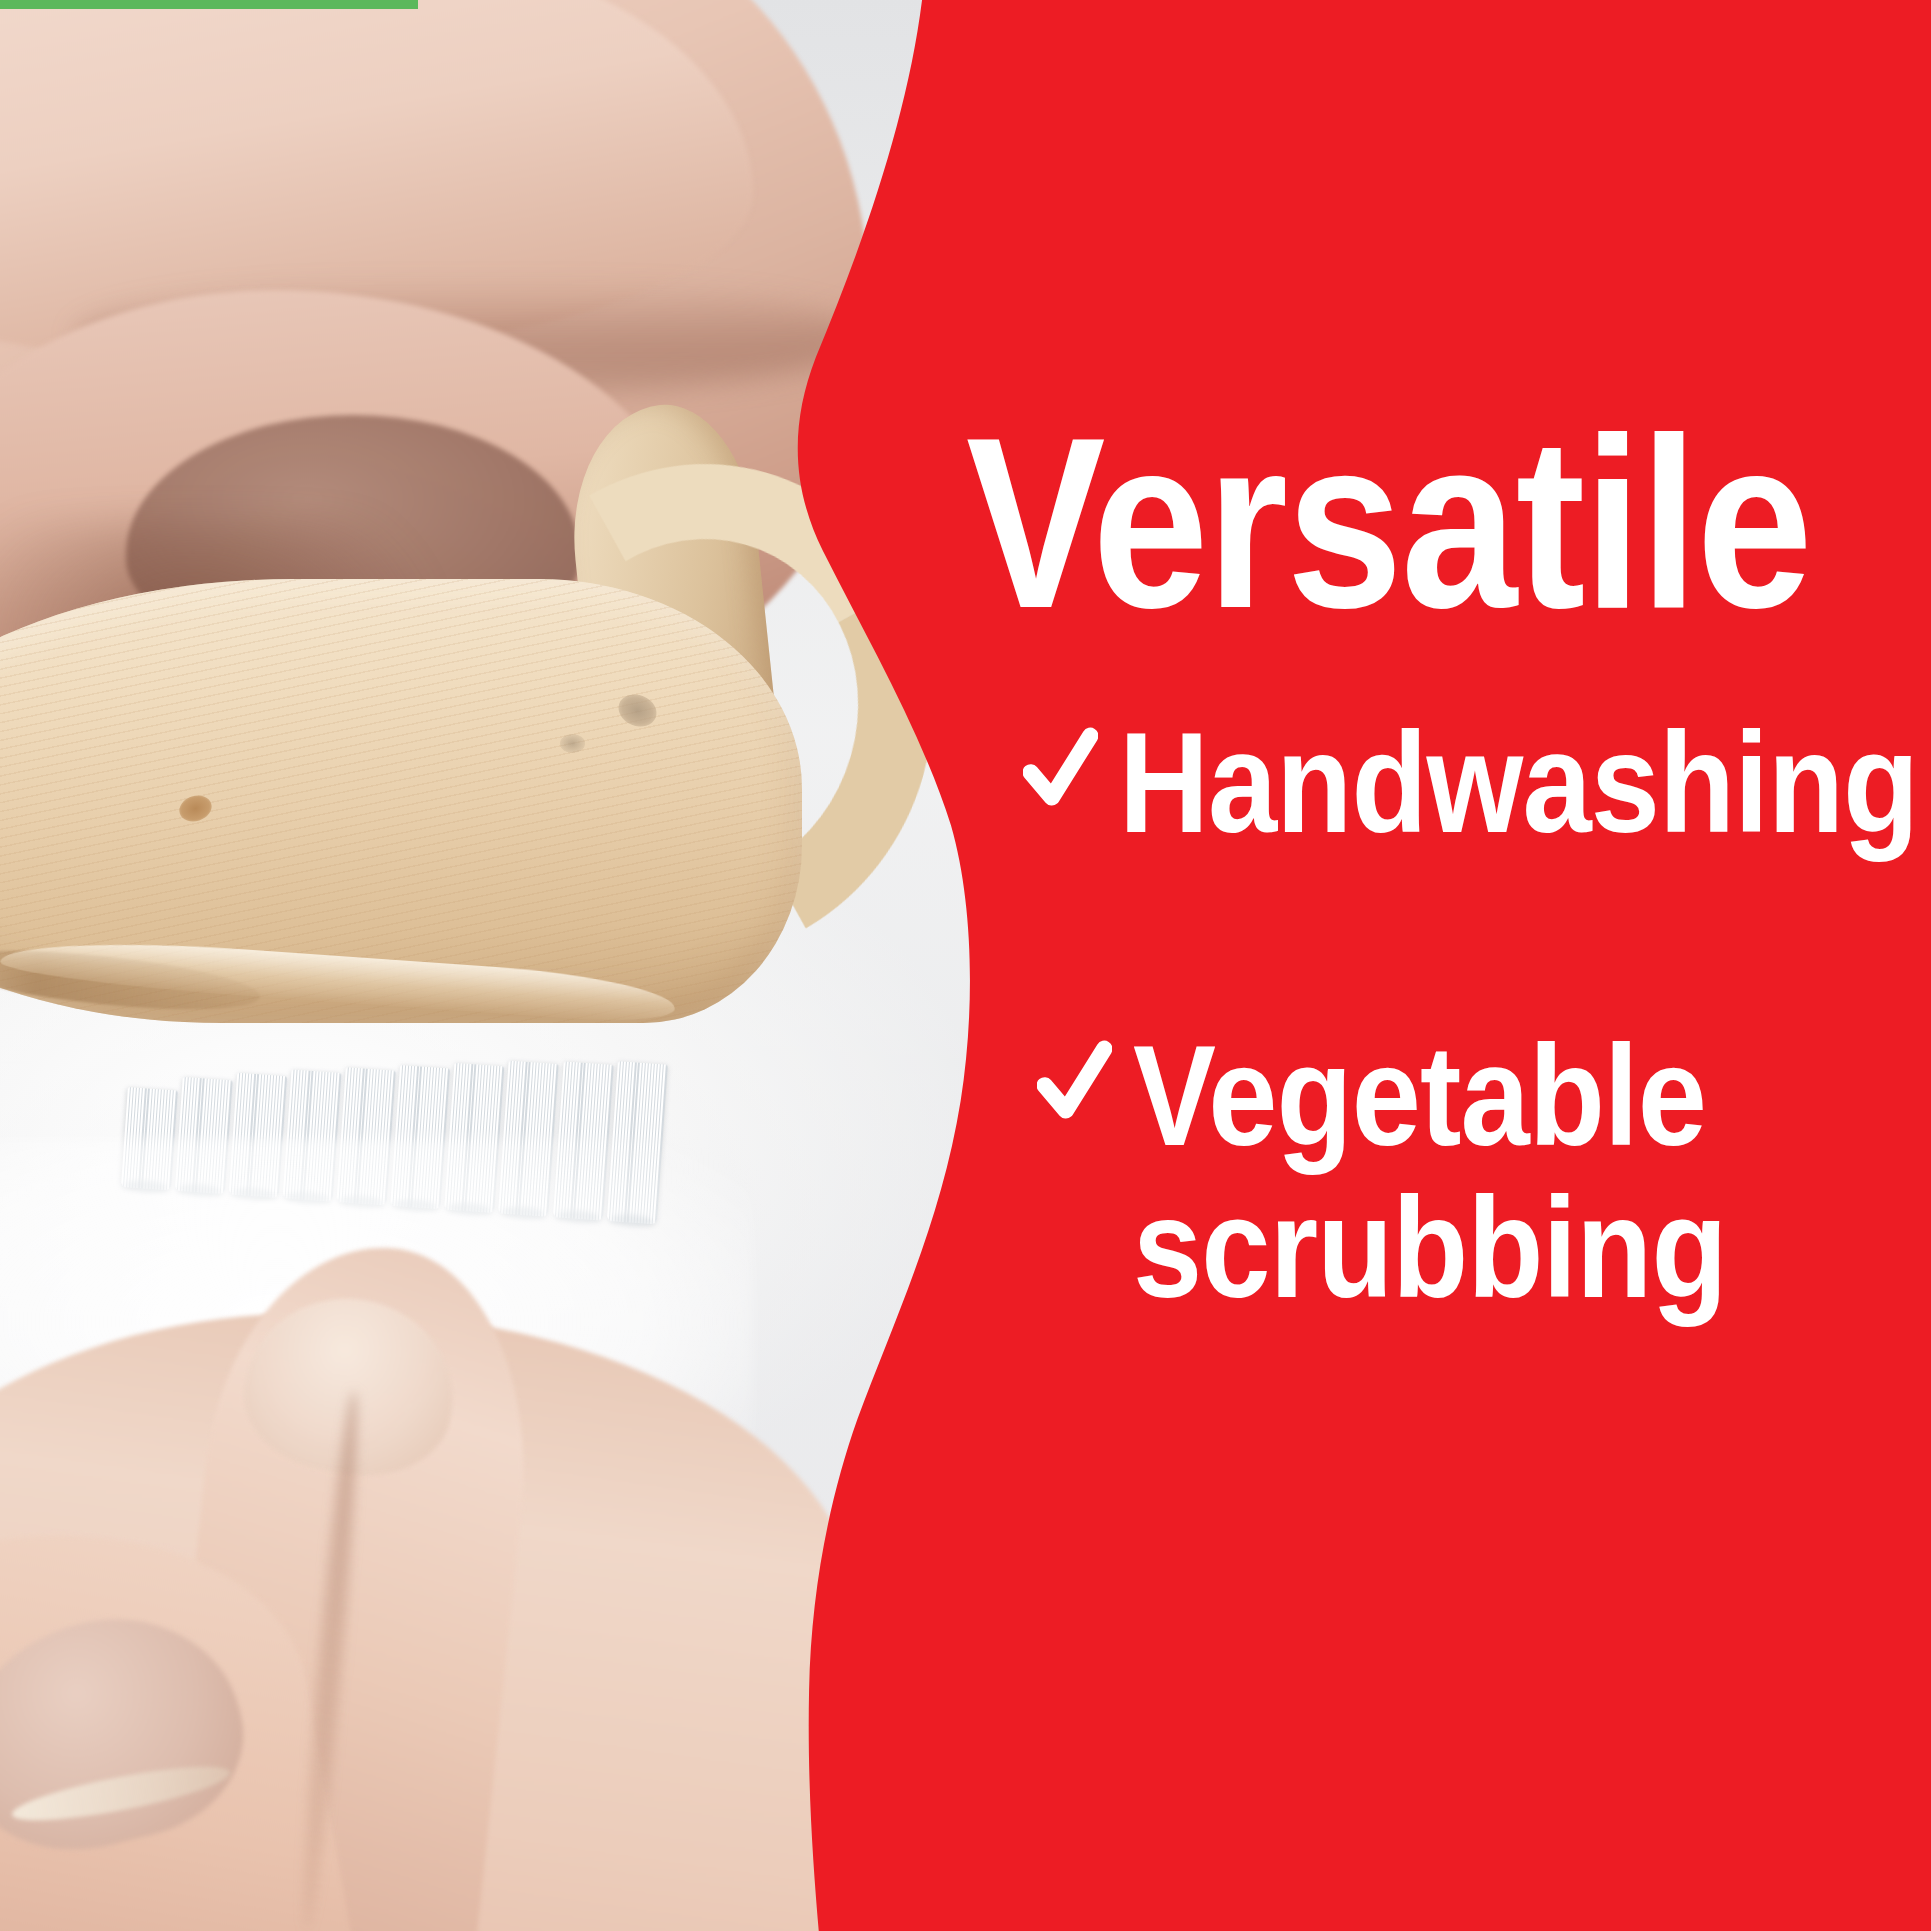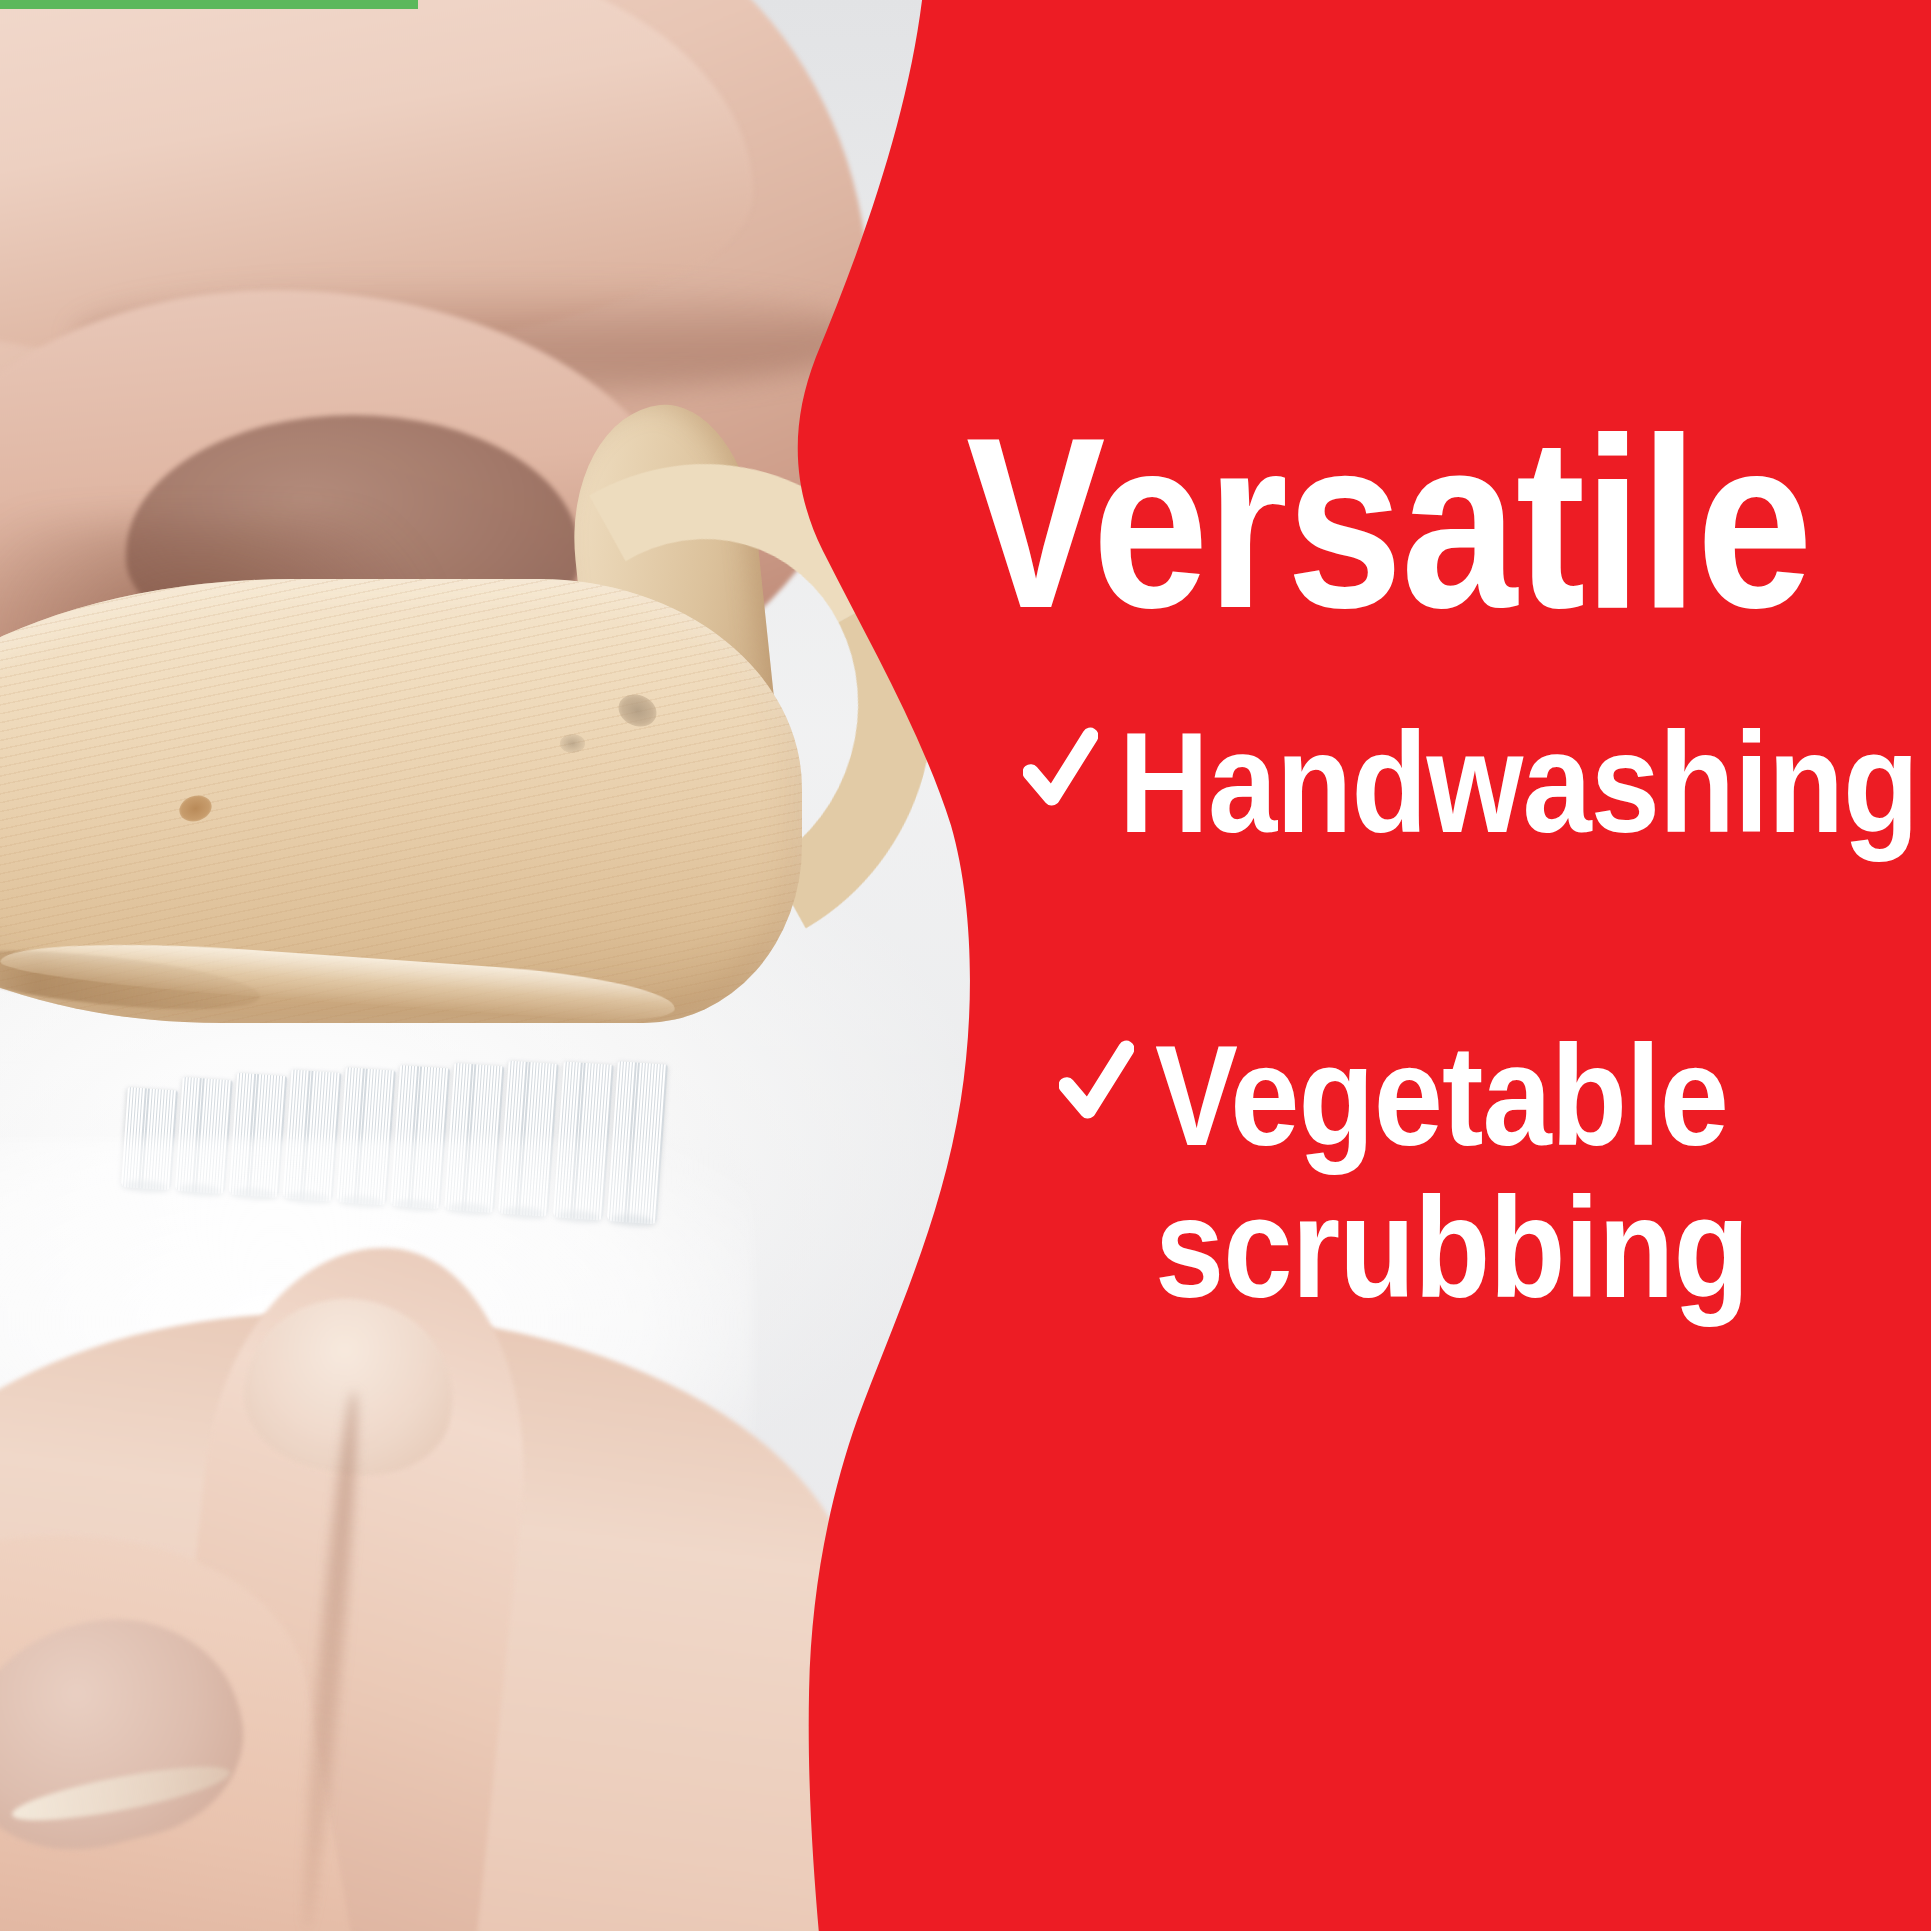--- a/index.html
+++ b/index.html
@@ -345,21 +345,21 @@
     font-weight: bold;
     font-size: 143px;
     line-height: 1.06;
     letter-spacing: -1px;
     transform: scaleX(0.87);
     transform-origin: left top;
     white-space: pre-line;
   }
 
   .feat-1 { left: 1023px; top: 707px; }
-  .feat-2 { left: 1059px; top: 1020px; justify-content: flex-end; }
+  .feat-2 { left: 1037px; top: 1020px; justify-content: flex-end; }
   .feat-3 { left: 1023px; top: 1498px; }
 
   
   .green-bar {
     position: absolute;
     left: 0; top: 0;
     width: 418px;
     height: 8.7px;
     background: #5cb85c;
   }

